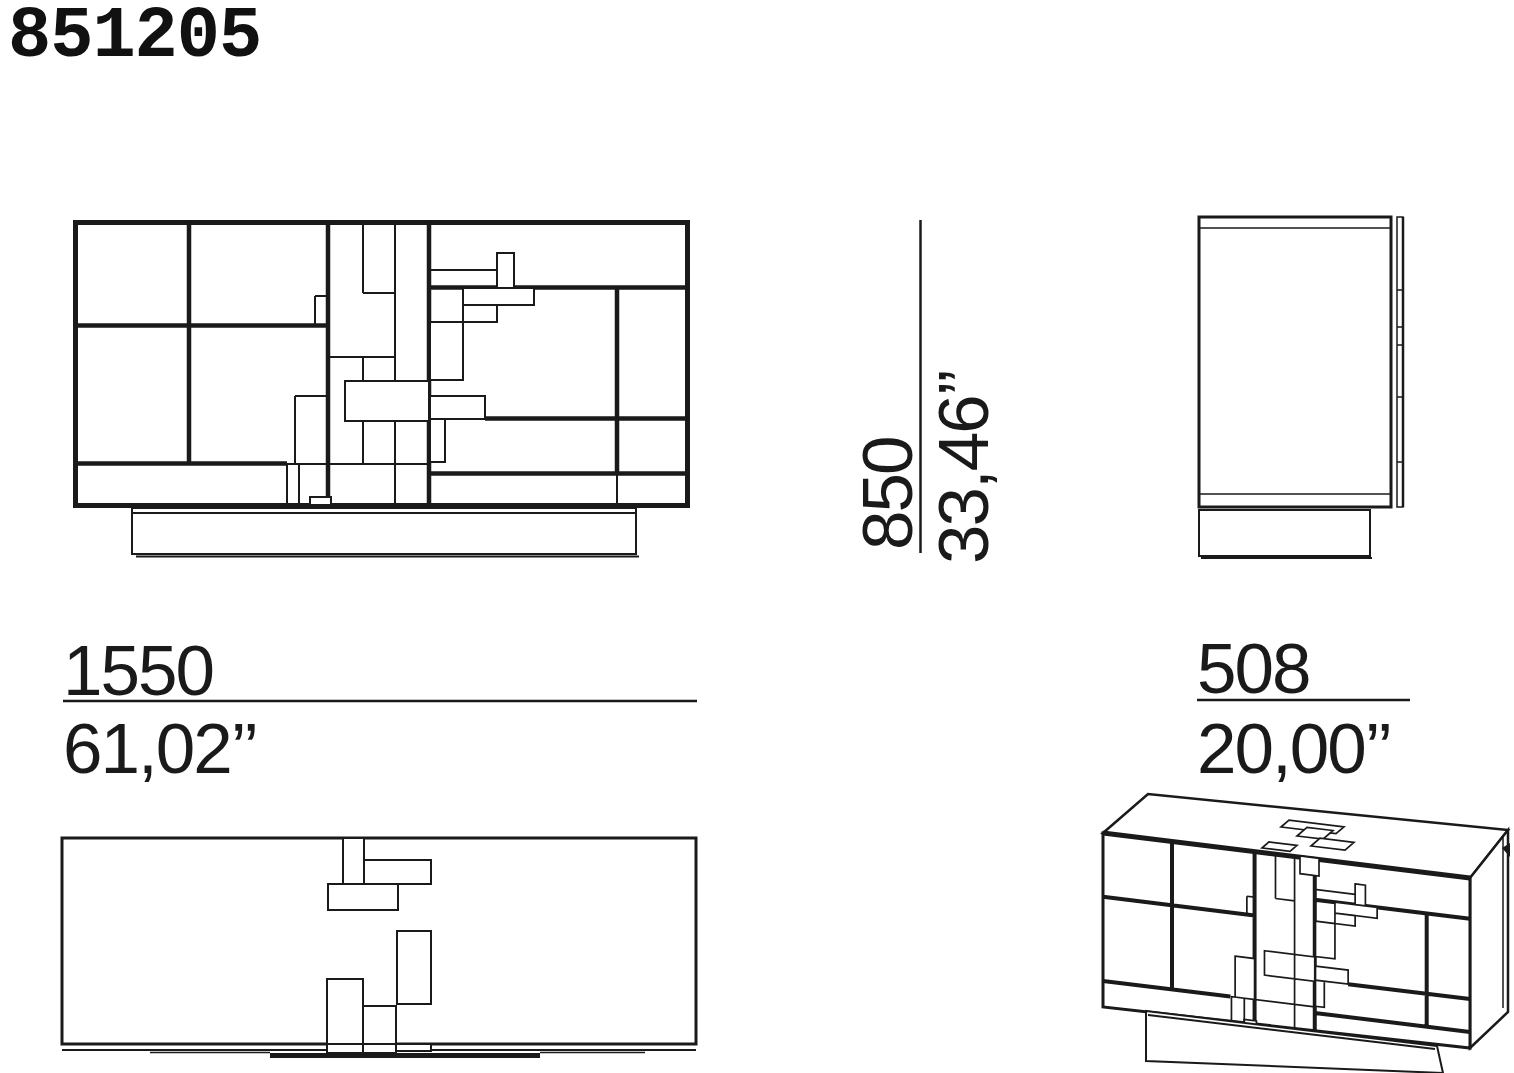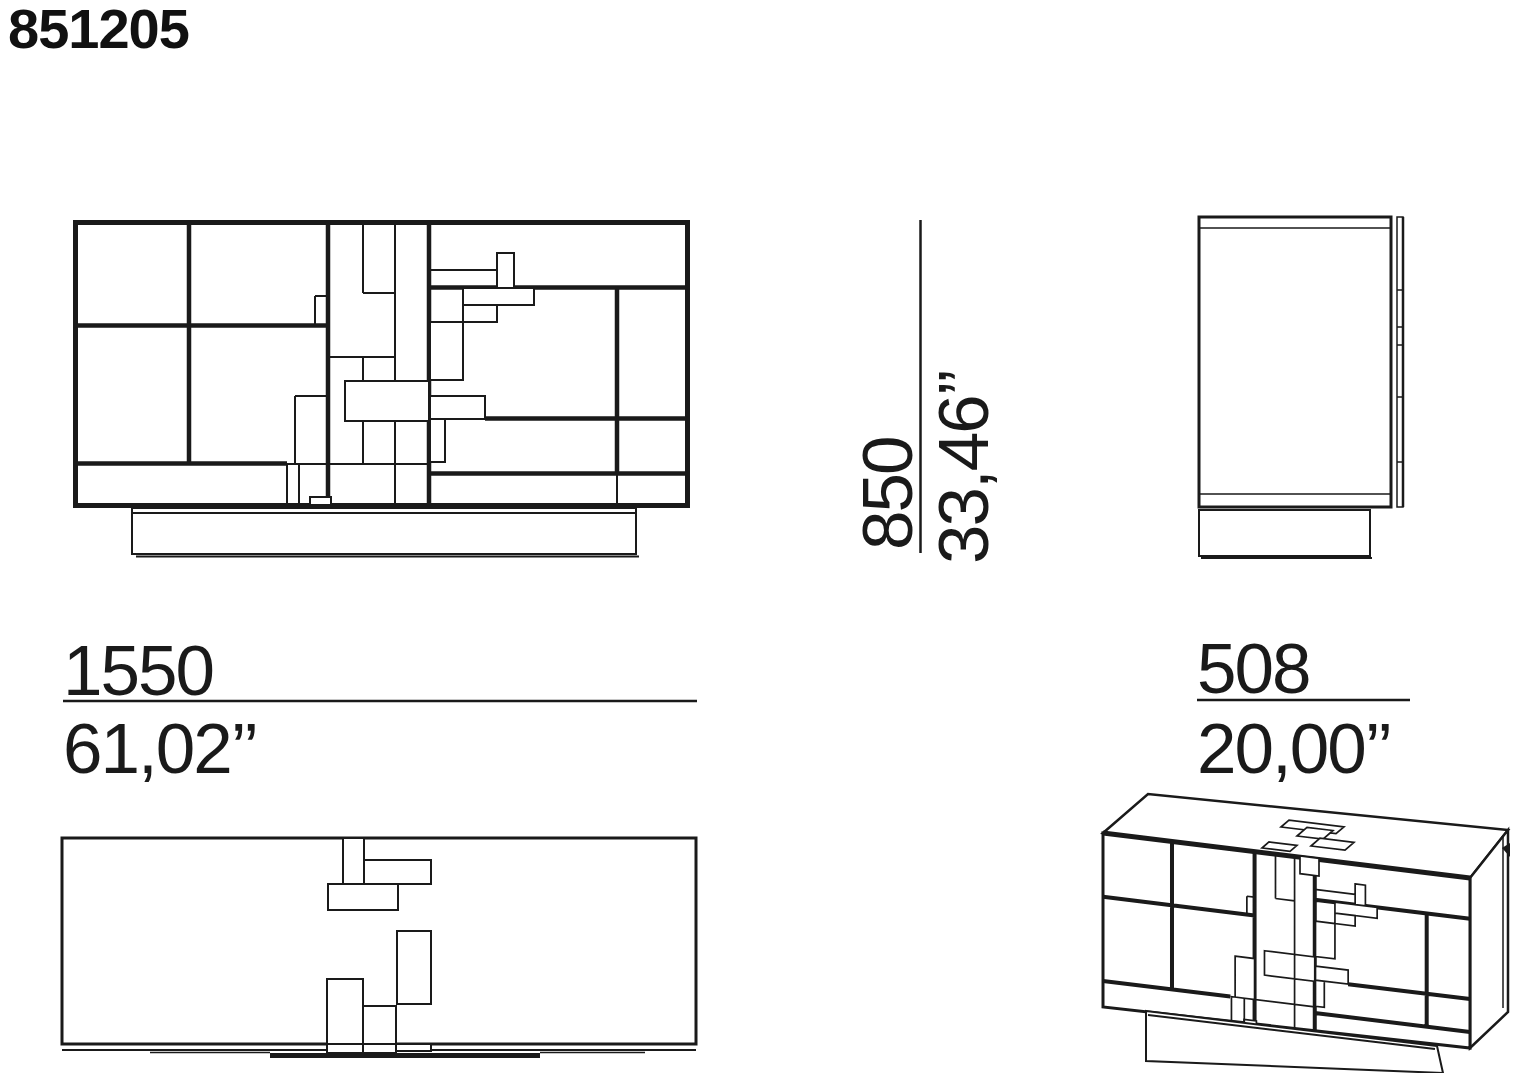--- a/index.html
+++ b/index.html
@@ -12,25 +12,26 @@
     width: 1514px;
     height: 1073px;
     background: #ffffff;
     overflow: hidden;
     font-family: "Liberation Sans", sans-serif;
   }
   .product-code {
     position: absolute;
     left: 8px;
     top: 0px;
-    font-size: 56px;
+    font-size: 72px;
     font-weight: 800;
     letter-spacing: -1px;
     color: #111111;
     line-height: 1.05;
+    font-family: Liberation Mono, monospace;
   }
   svg.drawing {
     position: absolute;
     left: 0;
     top: 0;
   }
   svg.drawing text {
     font-family: "Liberation Sans", sans-serif;
     font-size: 71px;
     font-weight: 400;

